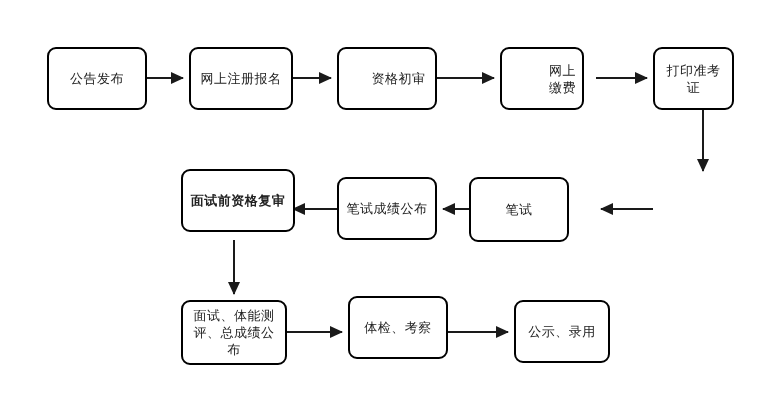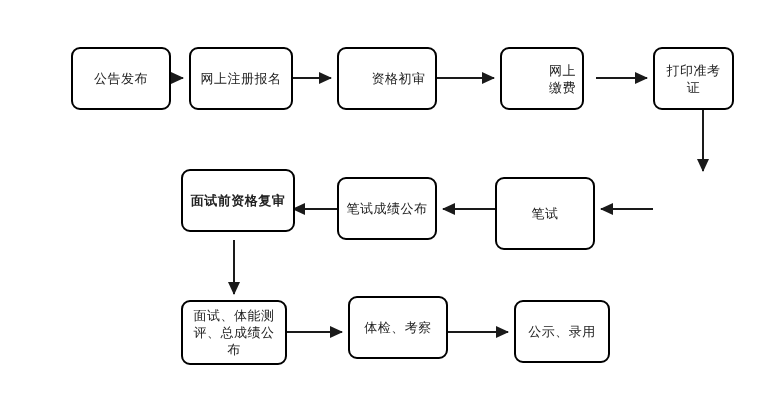--- a/index.html
+++ b/index.html
@@ -61,36 +61,36 @@
       <polyline points="437,78 494,78" fill="none" stroke="#1a1a1a" stroke-width="2" marker-end="url(#arrowhead)"></polyline>
       <polyline points="596,78 647,78" fill="none" stroke="#1a1a1a" stroke-width="2" marker-end="url(#arrowhead)"></polyline>
       <polyline points="703,110 703,171" fill="none" stroke="#1a1a1a" stroke-width="2" marker-end="url(#arrowhead)"></polyline>
       <polyline points="653,209 601,209" fill="none" stroke="#1a1a1a" stroke-width="2" marker-end="url(#arrowhead)"></polyline>
       <polyline points="495,209 443,209" fill="none" stroke="#1a1a1a" stroke-width="2" marker-end="url(#arrowhead)"></polyline>
       <polyline points="337,209 293,209" fill="none" stroke="#1a1a1a" stroke-width="2" marker-end="url(#arrowhead)"></polyline>
       <polyline points="234,240 234,294" fill="none" stroke="#1a1a1a" stroke-width="2" marker-end="url(#arrowhead)"></polyline>
       <polyline points="287,332 342,332" fill="none" stroke="#1a1a1a" stroke-width="2" marker-end="url(#arrowhead)"></polyline>
       <polyline points="448,332 508,332" fill="none" stroke="#1a1a1a" stroke-width="2" marker-end="url(#arrowhead)"></polyline>
     </svg>
-<div class="node" style="left: 47px; top: 47px; width: 100px; height: 63px; margin-left: 24px;">
+<div class="node" style="left: 47px; top: 47px; width: 100px; height: 63px;">
       <span class="label">公告发布</span>
     </div>
     <div class="node" style="left: 189px; top: 47px; width: 104px; height: 63px;">
       <span class="label">网上注册报名</span>
     </div>
     <div class="node" style="left: 337px; top: 47px; width: 100px; height: 63px; padding-left: 28px;">
       <span class="label">资格初审</span>
     </div>
     <div class="node" style="left: 500px; top: 47px; width: 84px; height: 63px; padding-left: 46px;">
       <span class="label">网上缴费</span>
     </div>
     <div class="node" style="left: 653px; top: 47px; width: 81px; height: 63px;">
       <span class="label">打印准考证</span>
     </div>
-    <div class="node" style="left: 495px; top: 177px; width: 100px; height: 73px;">
+    <div class="node" style="left: 469px; top: 177px; width: 100px; height: 65px;">
       <span class="label">笔试</span>
     </div>
     <div class="node" style="left: 337px; top: 177px; width: 100px; height: 63px;">
       <span class="label">笔试成绩公布</span>
     </div>
     <div class="node" style="left: 181px; top: 169px; width: 114px; height: 63px; font-weight: bold;">
       <span class="label">面试前资格复审</span>
     </div>
     <div class="node" style="left: 181px; top: 300px; width: 106px; height: 65px;">
       <span class="label">面试、体能测评、总成绩公布</span>

